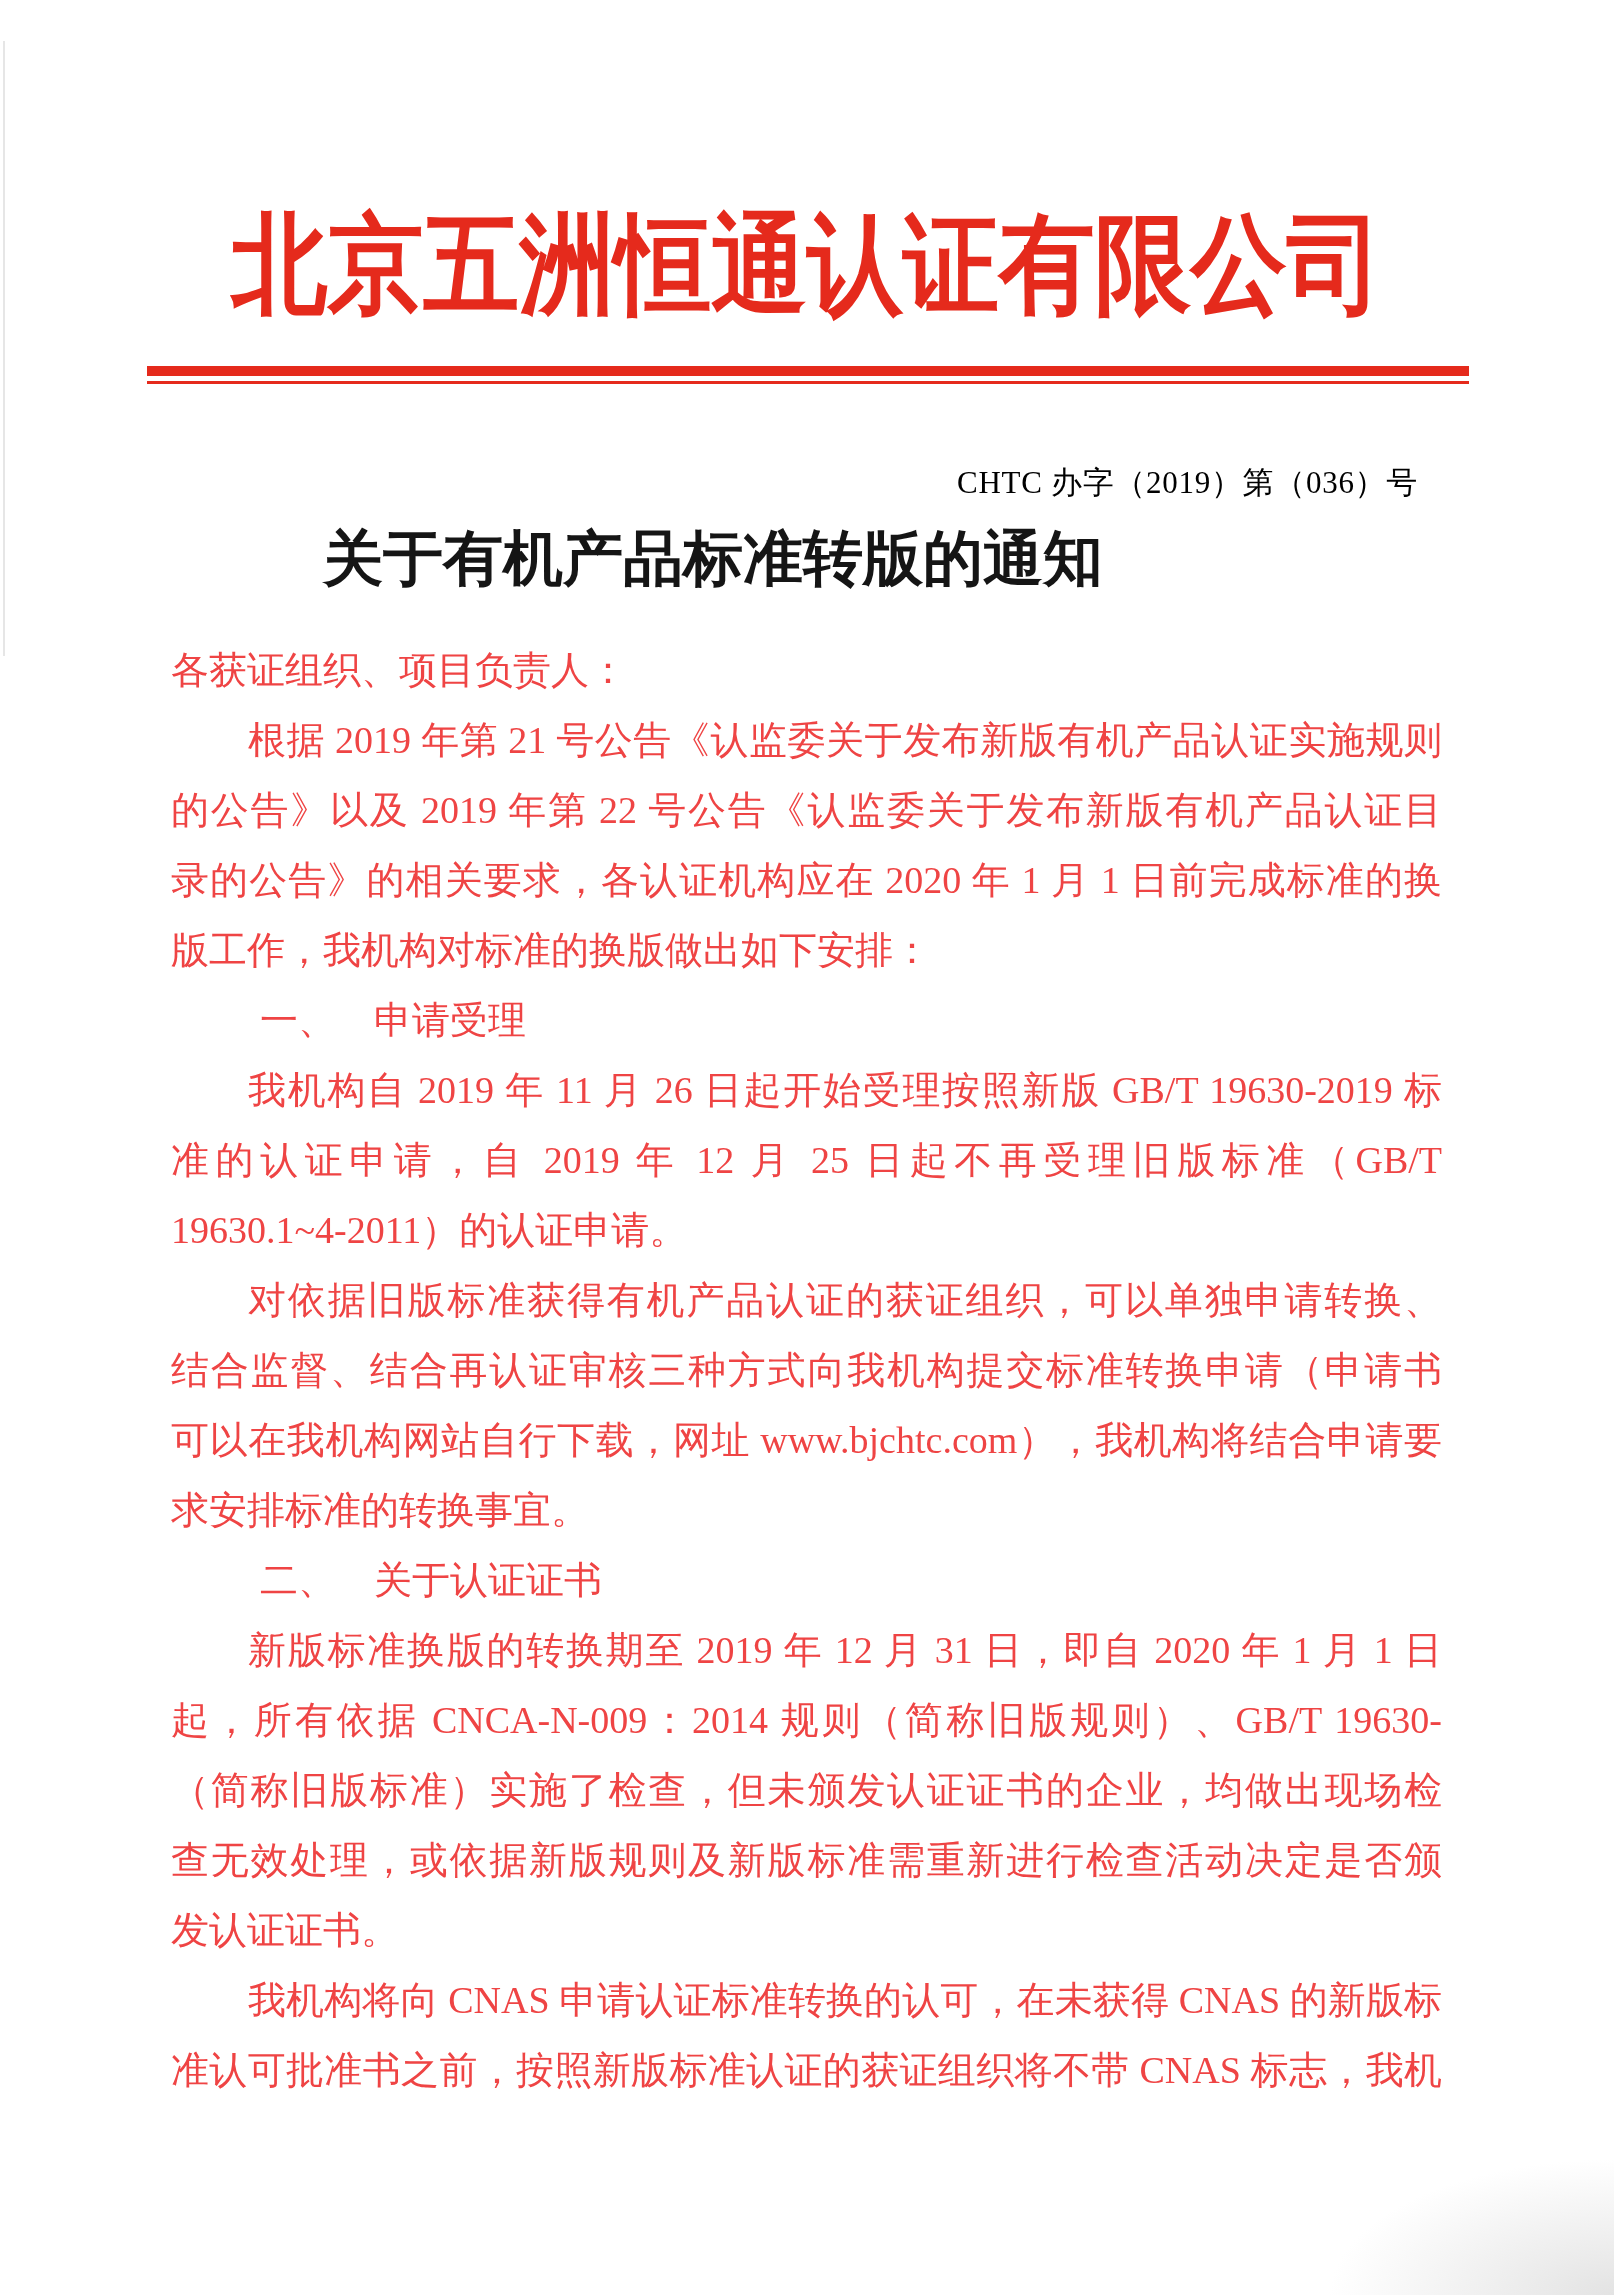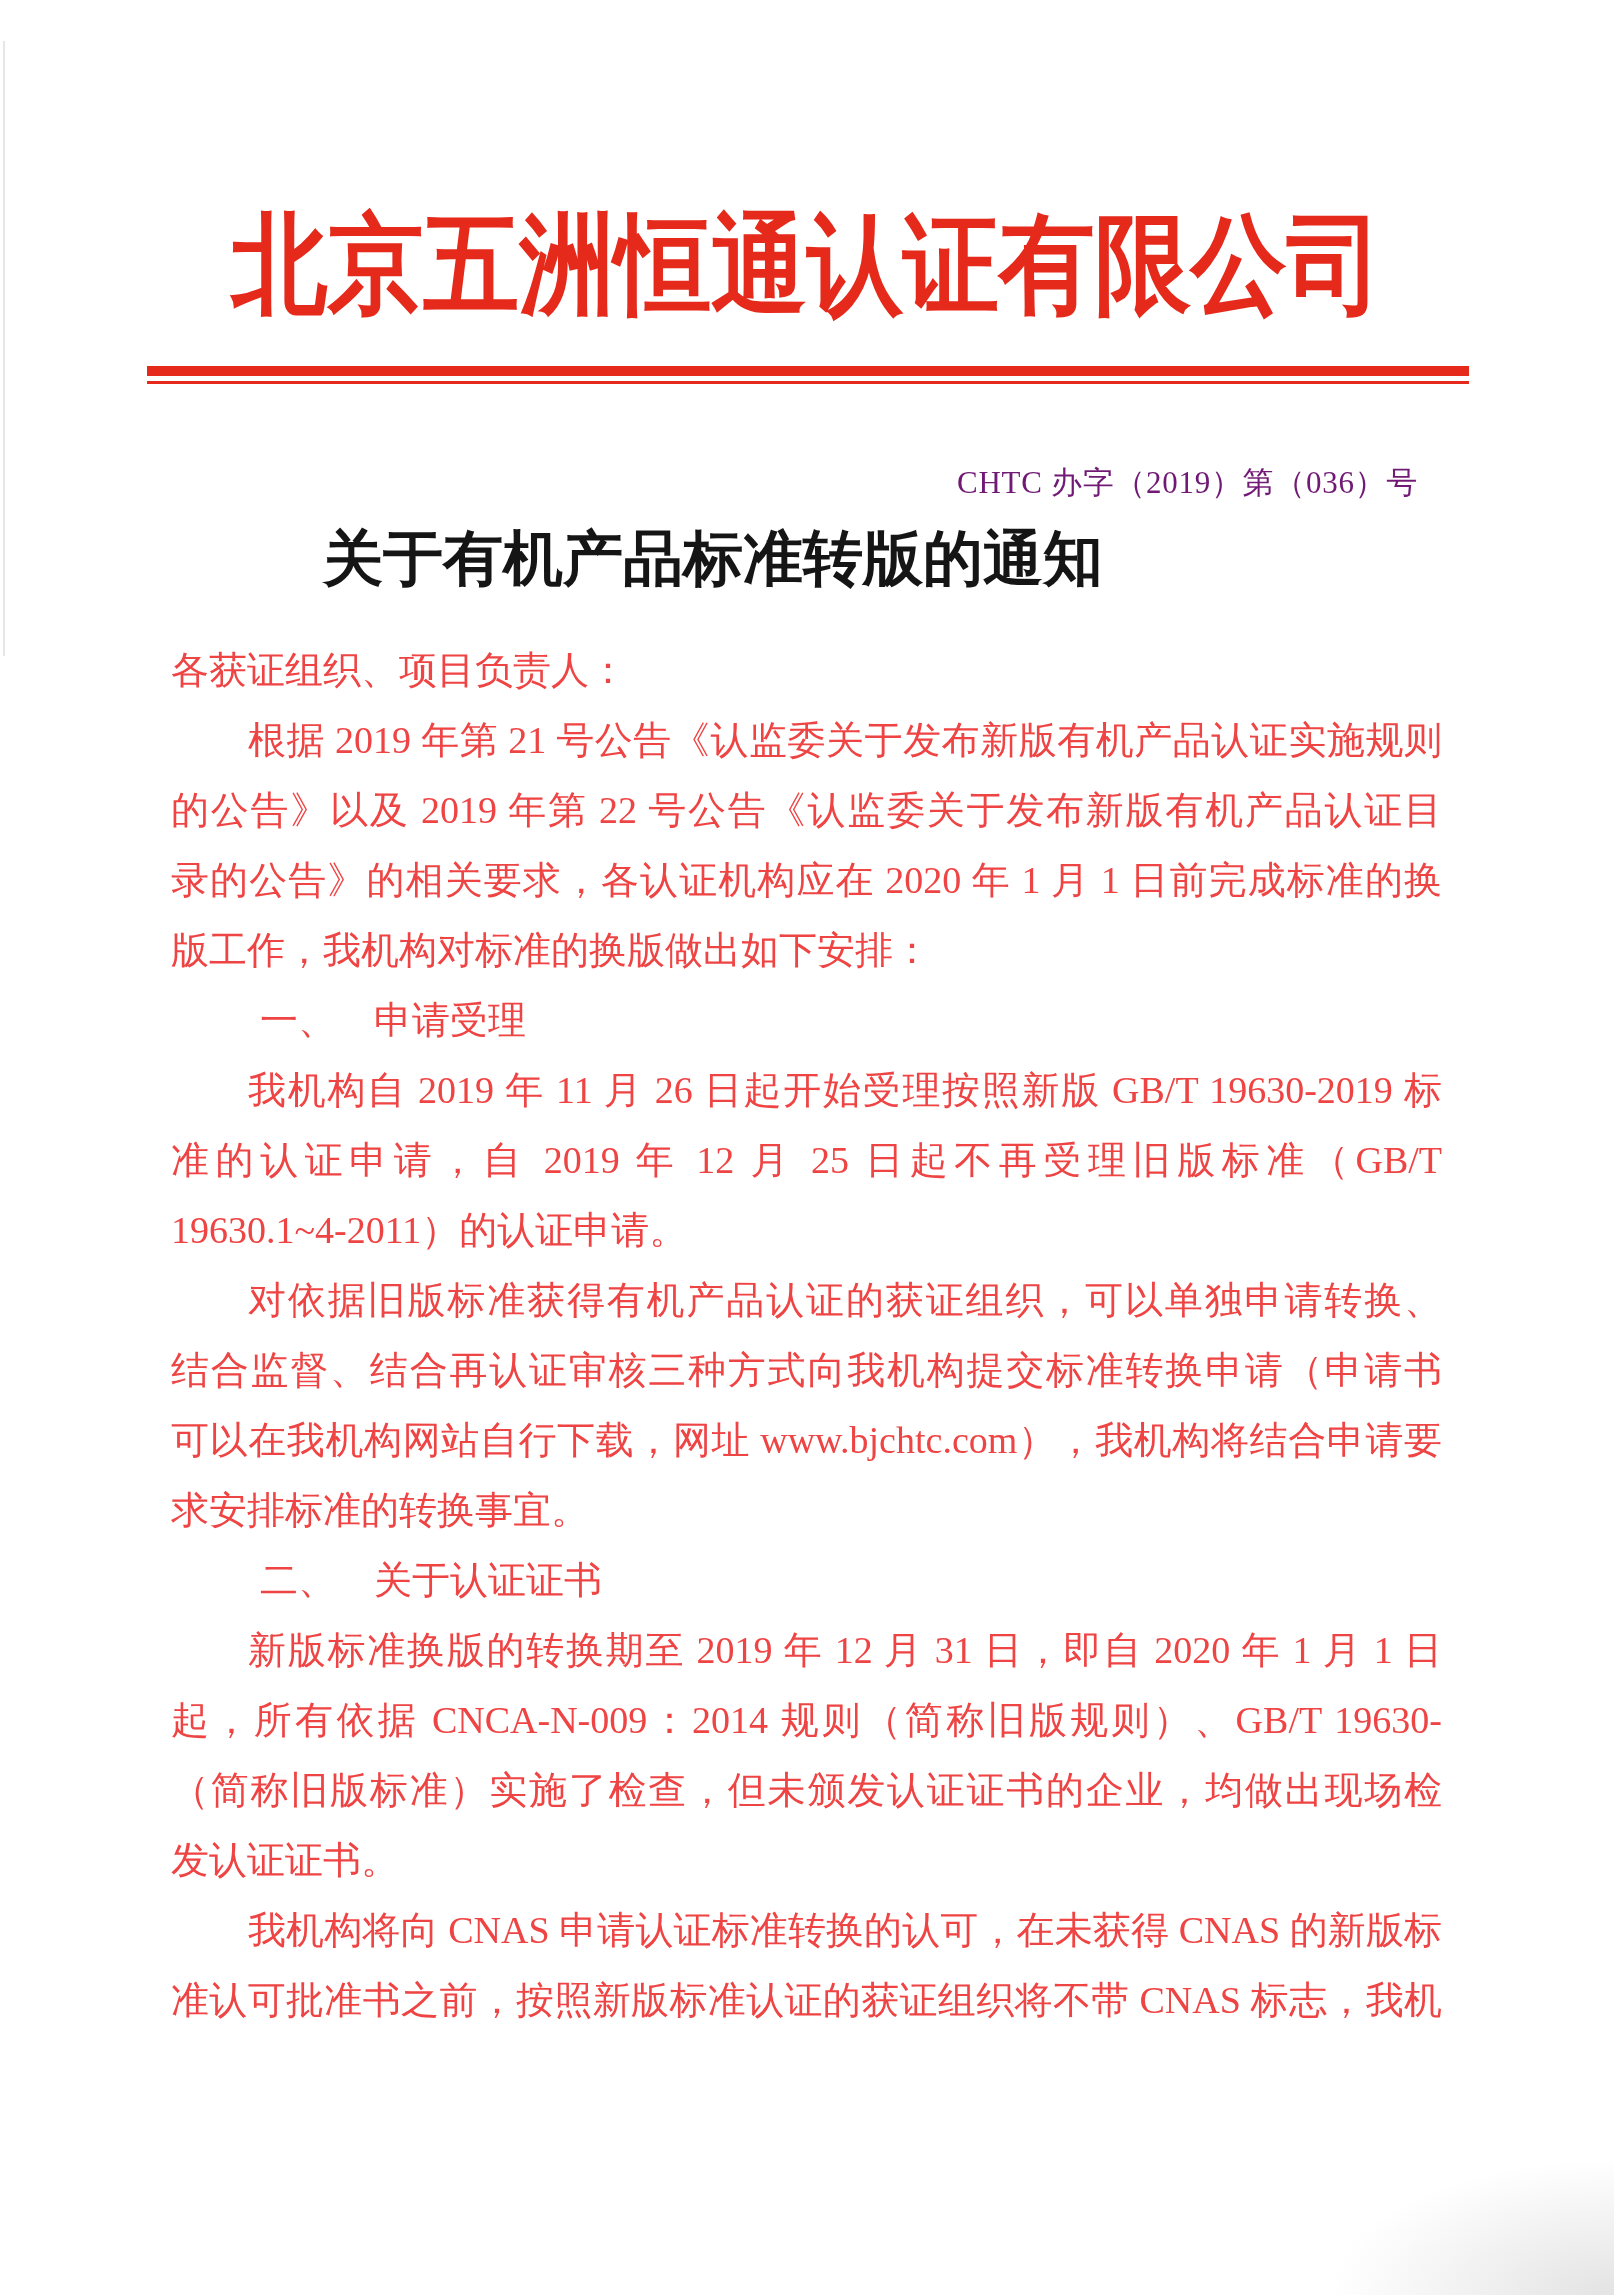--- a/index.html
+++ b/index.html
@@ -18,21 +18,21 @@
   .company{
     position:absolute;top:191px;left:0;width:100%;height:150px;line-height:150px;
     text-align:center;font-weight:bold;font-size:109px;letter-spacing:0;
     transform:scaleX(0.88);transform-origin:50% 50%;
     white-space:nowrap;
   }
   .rule-thick{position:absolute;top:366px;left:147px;width:1322px;height:10.2px;}
   .rule-thin{position:absolute;top:381px;left:147px;width:1322px;height:3.4px;}
   .doc-number{
     position:absolute;top:462px;left:171px;width:1247px;height:41px;line-height:41px;
-    text-align:right;font-size:31px;color:#701a75;letter-spacing:0.7px;white-space:nowrap;
+    text-align:right;font-size:31px;color:#000000;letter-spacing:0.7px;white-space:nowrap;
   }
   .title{
     position:absolute;top:522px;left:0;width:1426px;height:75px;line-height:75px;
     text-align:center;font-size:60px;font-weight:bold;color:#151515;white-space:nowrap;
   }
   .body-text{
     position:absolute;top:635px;left:171px;width:1271px;
     font-size:38px;color:#ef4444;
   }
   .line{
@@ -70,20 +70,21 @@
     <div class="line l-just">准的认证申请，自 2019 年 12 月 25 日起不再受理旧版标准（GB/T</div>
     <div class="line">19630.1~4-2011）的认证申请。</div>
     <div class="line l-ind l-just">对依据旧版标准获得有机产品认证的获证组织，可以单独申请转换、</div>
     <div class="line l-just">结合监督、结合再认证审核三种方式向我机构提交标准转换申请（申请书</div>
     <div class="line l-just">可以在我机构网站自行下载，网址 www.bjchtc.com），我机构将结合申请要</div>
     <div class="line">求安排标准的转换事宜。</div>
     <div class="line l-head">二、　关于认证证书</div>
     <div class="line l-ind l-just">新版标准换版的转换期至 2019 年 12 月 31 日，即自 2020 年 1 月 1 日</div>
     <div class="line l-just">起，所有依据 CNCA-N-009：2014 规则（简称旧版规则）、GB/T 19630-2011</div>
     <div class="line l-just">（简称旧版标准）实施了检查，但未颁发认证证书的企业，均做出现场检</div>
+    <div class="line l-just">查无效处理，或依据新版规则及新版标准需重新进行检查活动决定是否颁</div>
     <div class="line">发认证证书。</div>
     <div class="line l-ind l-just">我机构将向 CNAS 申请认证标准转换的认可，在未获得 CNAS 的新版标</div>
     <div class="line l-just">准认可批准书之前，按照新版标准认证的获证组织将不带 CNAS 标志，我机</div>
   </div>
 
   <div class="scan-shadow"></div>
 
 </div>
 
 

